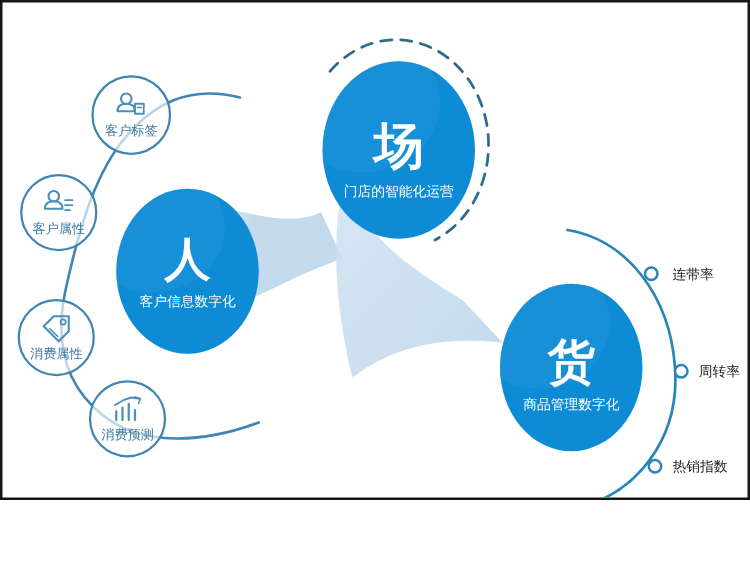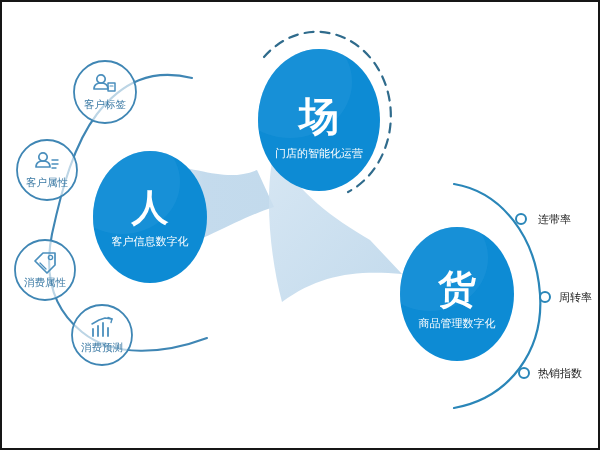--- a/index.html
+++ b/index.html
@@ -7,21 +7,21 @@
     margin: 0;
     padding: 0;
     background: #ffffff;
   }
   body {
     font-family: "DejaVu Sans", "Liberation Sans", sans-serif;
   }
   #canvas {
     position: relative;
     width: 600px;
-    height: 450px;
+    height: 400px;
     background: #ffffff;
     border: 2px solid #161616;
     box-sizing: border-box;
     overflow: hidden;
   }
   #diagram {
     position: absolute;
     left: 0;
     top: 0;
     width: 600px;

